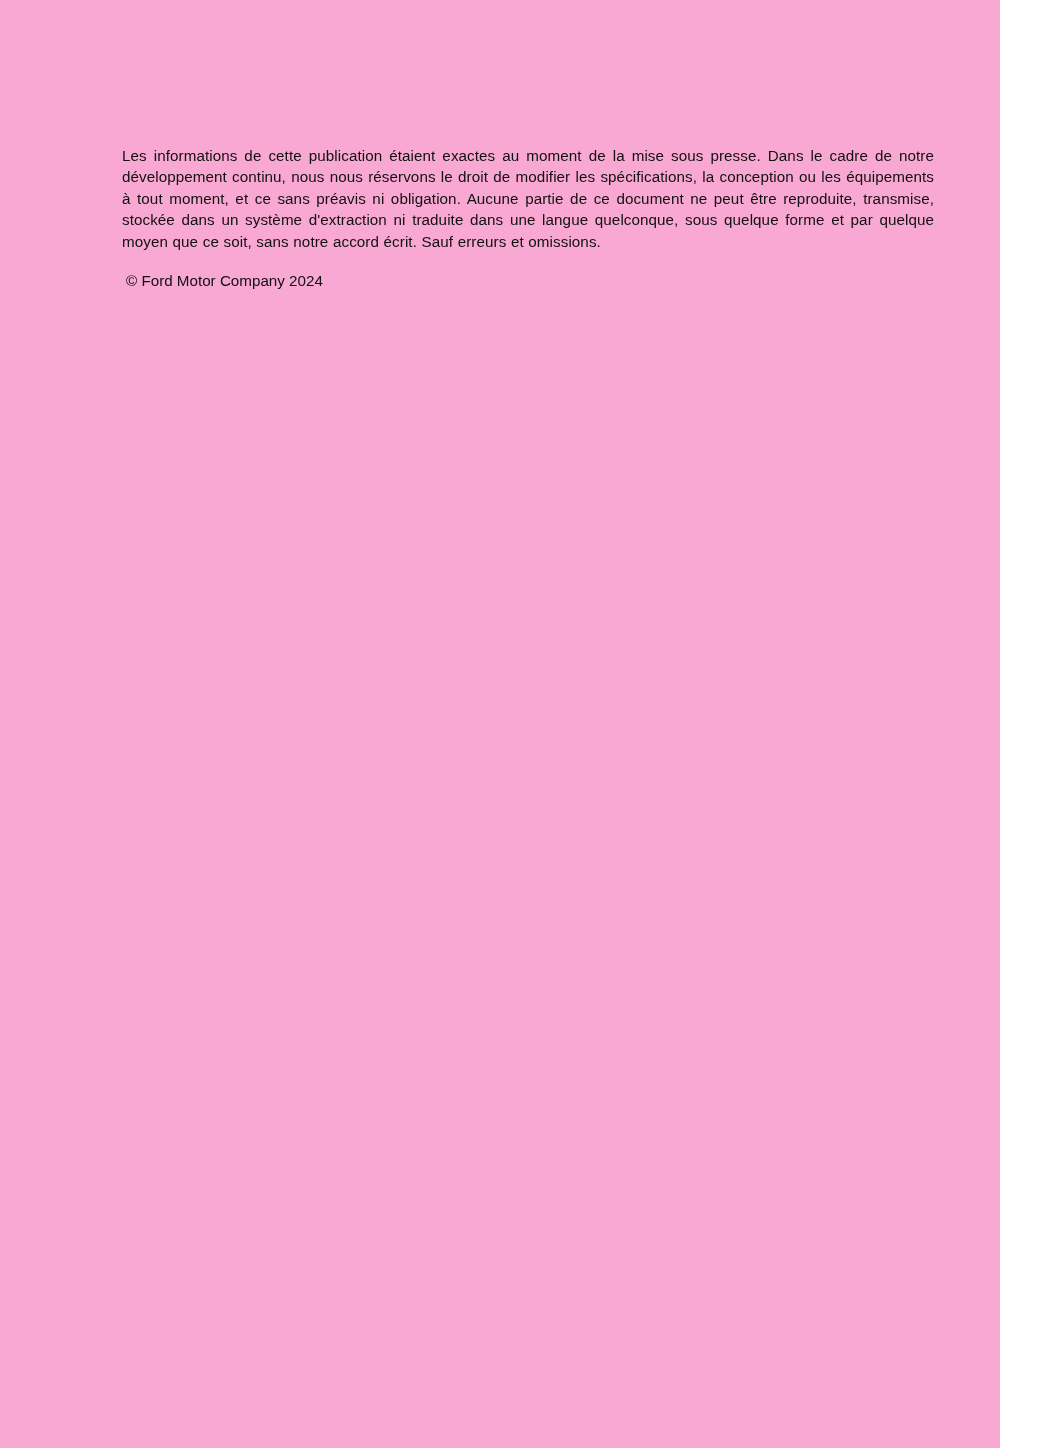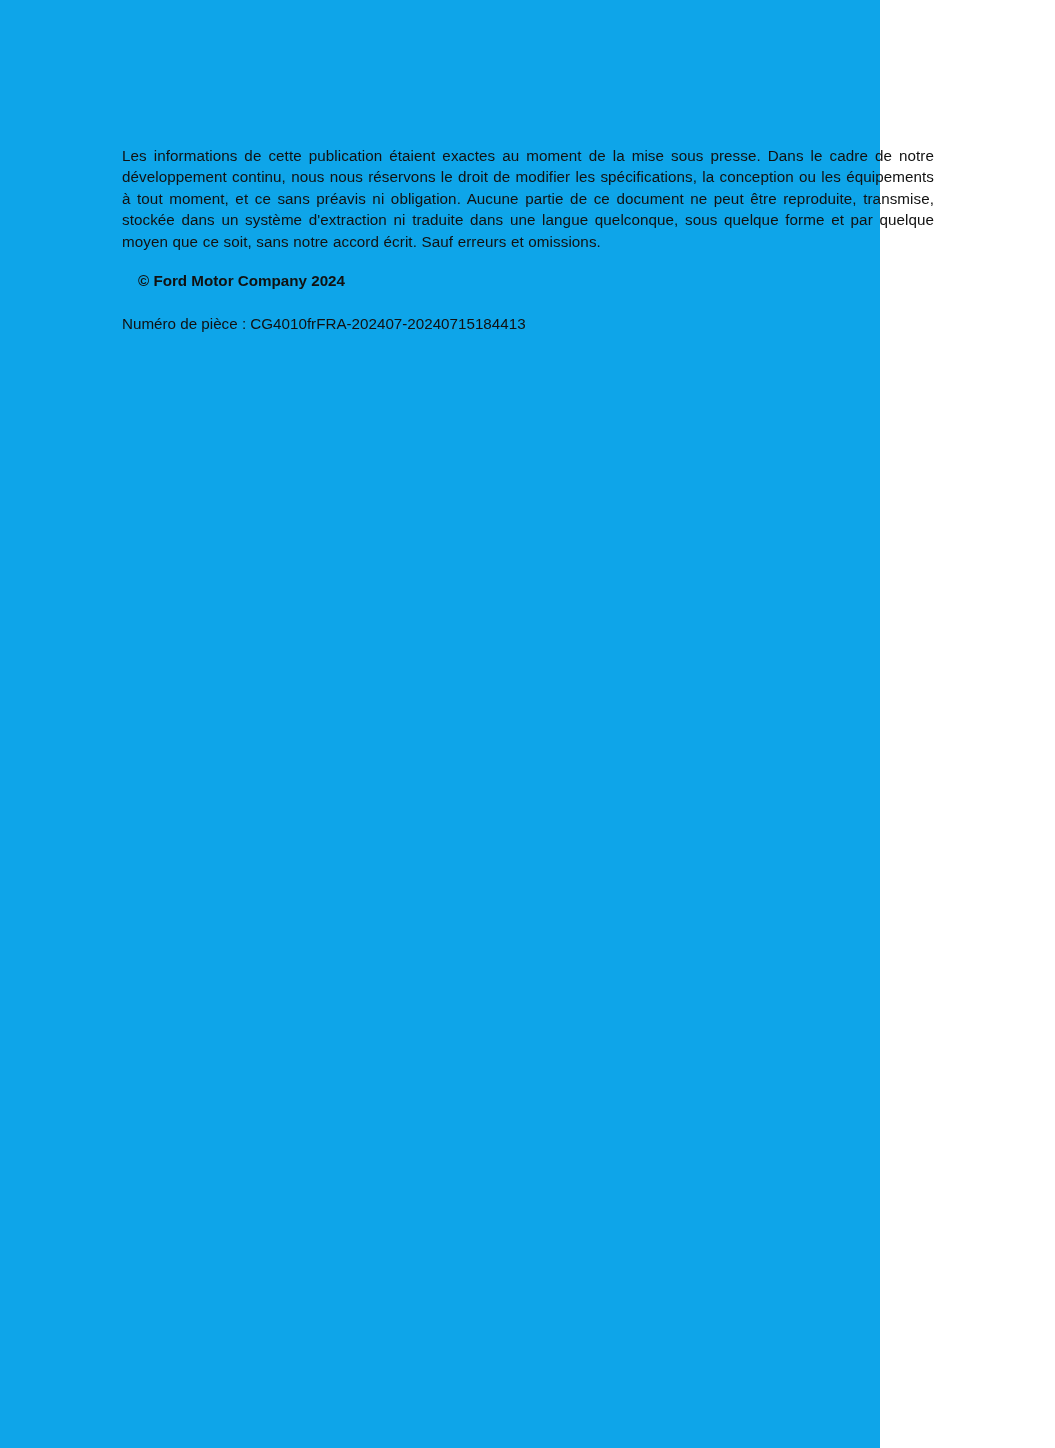--- a/index.html
+++ b/index.html
@@ -12,23 +12,23 @@
     height: 1448px;
     position: relative;
     font-family: "Liberation Sans", sans-serif;
     color: #111111;
     -webkit-font-smoothing: antialiased;
   }
   .page {
     position: absolute;
     top: 0;
     left: 0;
-    width: 880px;
+    width: 1000px;
     height: 1448px;
-    background: #0ea5e9;
+    background: #f9a8d4;
     box-sizing: border-box;
     padding-left: 15px;
   }
   .legal-block {
     position: absolute;
     left: 122px;
     top: 145px;
     width: 812px;
   }
   .disclaimer {
@@ -37,23 +37,22 @@
     letter-spacing: 0.005em;
     text-align: justify;
     text-justify: inter-word;
     margin: 0 0 18px 0;
     color: #111111;
     word-spacing: 0.02em;
   }
   .copyright {
     font-size: 15.2px;
     line-height: 21.4px;
-    margin: 0 0 22px 16px;
+    margin: 0 0 22px 4px;
     color: #111111;
-    font-weight: bold;
   }
   .rights {
     font-size: 15.2px;
     line-height: 21.4px;
     margin: 0 0 10px 0;
     color: #111111;
   }
   .partnumber {
     font-size: 15.2px;
     line-height: 21.4px;
@@ -61,15 +60,14 @@
     color: #111111;
   }
 </style>
 </head>
 <body>
 
 <div class="page">
   <div class="legal-block">
     <p class="disclaimer">Les informations de cette publication étaient exactes au moment de la mise sous presse.  Dans le cadre de notre développement continu, nous nous réservons le droit de modifier les spécifications, la conception ou les équipements à tout moment, et ce sans préavis ni obligation.  Aucune partie de ce document ne peut être reproduite, transmise, stockée dans un système d'extraction ni traduite dans une langue quelconque, sous quelque forme et par quelque moyen que ce soit, sans notre accord écrit.  Sauf erreurs et omissions.</p>
     <p class="copyright">© Ford Motor Company 2024</p>
-    <p class="partnumber">Numéro de pièce : CG4010frFRA-202407-20240715184413</p>
   </div>
 </div>
 
 </body></html>

